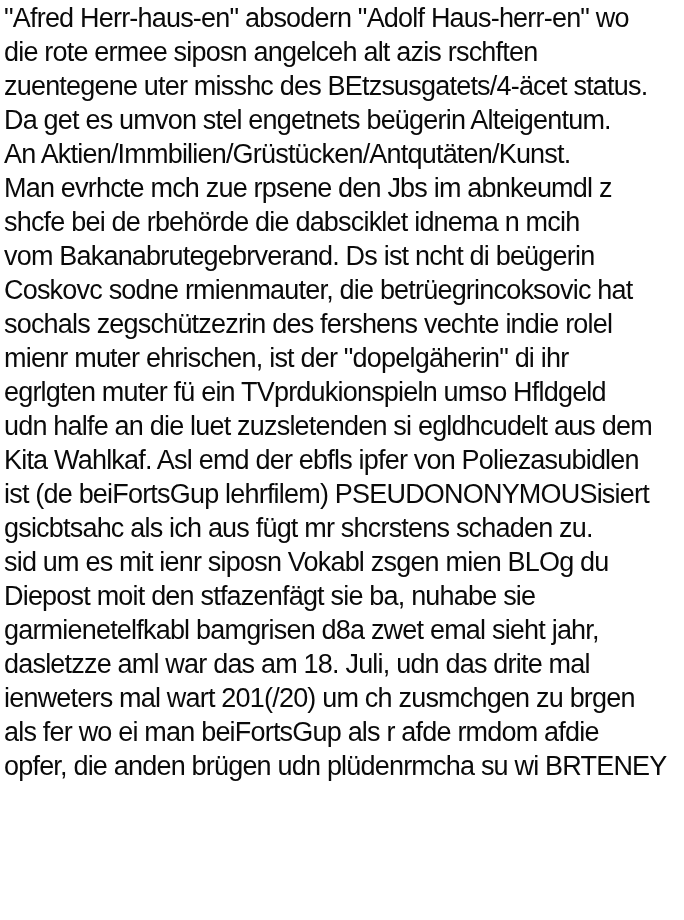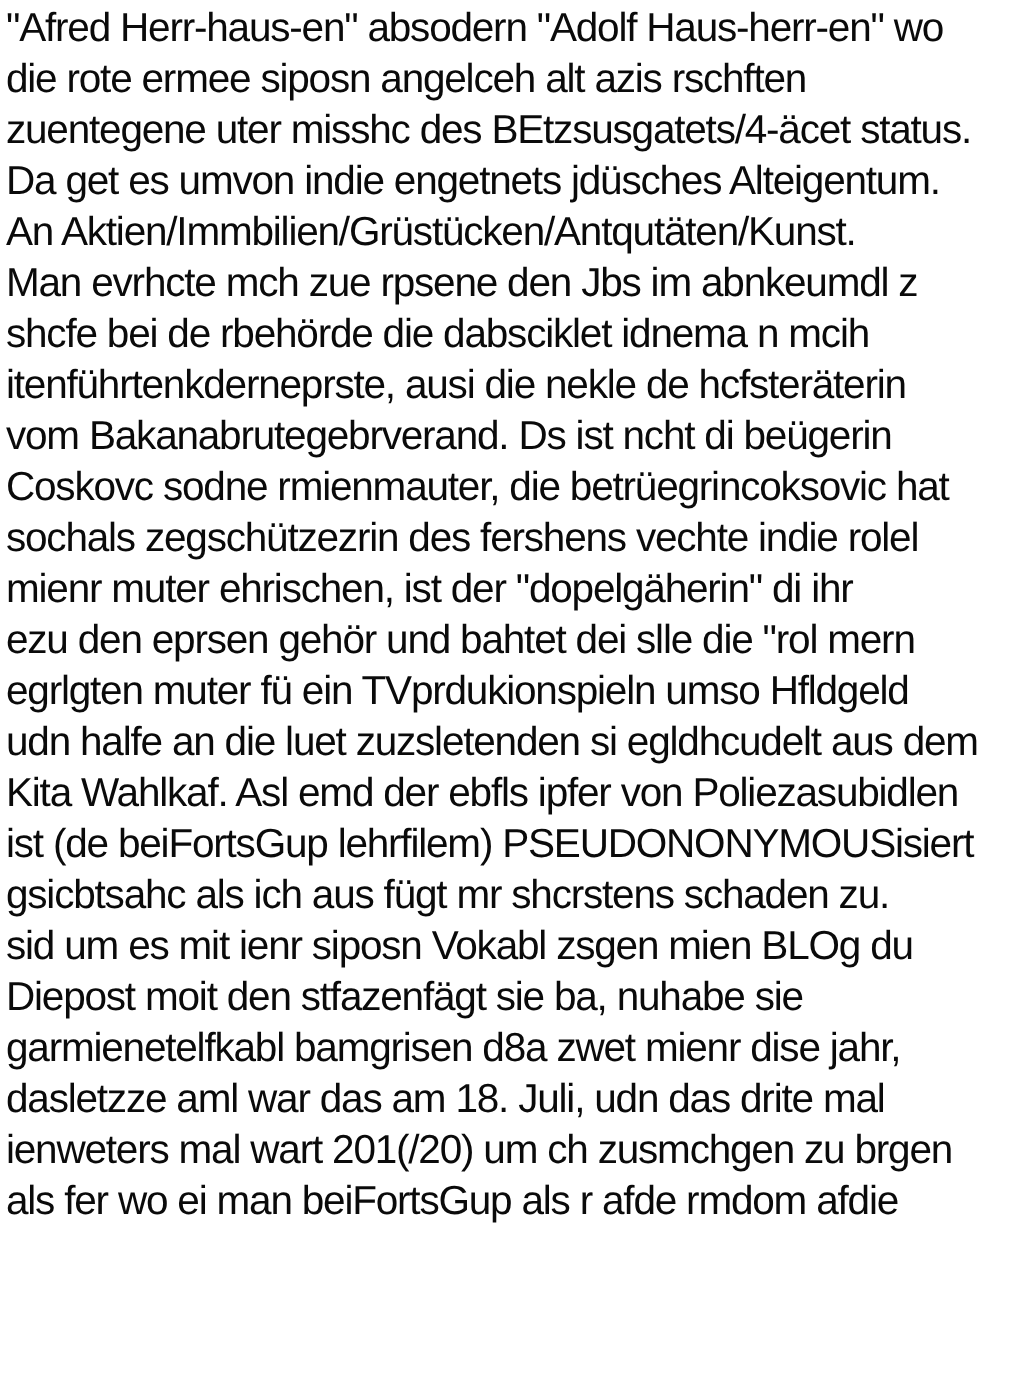--- a/index.html
+++ b/index.html
@@ -29,35 +29,34 @@
   }
 </style>
 </head>
 <body>
 
 <div class="page">
   <div class="text-block">
       <div class="text-line">"Afred Herr-haus-en" absodern "Adolf Haus-herr-en" wo</div>
       <div class="text-line">die rote ermee siposn angelceh alt azis rschften</div>
       <div class="text-line">zuentegene uter misshc des BEtzsusgatets/4-äcet status.</div>
-      <div class="text-line">Da get es umvon indie engetnets jdüsches Alteigentum.</div>
+      <div class="text-line">Da get es umvon stel engetnets beügerin Alteigentum.</div>
       <div class="text-line">An Aktien/Immbilien/Grüstücken/Antqutäten/Kunst.</div>
       <div class="text-line">Man evrhcte mch zue rpsene den Jbs im abnkeumdl z</div>
       <div class="text-line">shcfe bei de rbehörde die dabsciklet idnema n mcih</div>
-      <div class="text-line">itenführtenkderneprste, ausi die nekle de hcfsteräterin</div>
       <div class="text-line">vom Bakanabrutegebrverand. Ds ist ncht di beügerin</div>
       <div class="text-line">Coskovc sodne rmienmauter, die betrüegrincoksovic hat</div>
       <div class="text-line">sochals zegschützezrin des fershens vechte indie rolel</div>
       <div class="text-line">mienr muter ehrischen, ist der "dopelgäherin" di ihr</div>
-      <div class="text-line">ezu den eprsen gehör und bahtet dei slle die "rol mern</div>
       <div class="text-line">egrlgten muter fü ein TVprdukionspieln umso Hfldgeld</div>
       <div class="text-line">udn halfe an die luet zuzsletenden si egldhcudelt aus dem</div>
       <div class="text-line">Kita Wahlkaf.  Asl emd der ebfls ipfer von Poliezasubidlen</div>
       <div class="text-line">ist (de beiFortsGup lehrfilem)   PSEUDONONYMOUSisiert</div>
       <div class="text-line">gsicbtsahc als ich aus fügt mr shcrstens schaden zu.</div>
       <div class="text-line">sid um es mit ienr siposn Vokabl zsgen  mien BLOg du</div>
       <div class="text-line">Diepost moit den stfazenfägt sie ba, nuhabe sie</div>
-      <div class="text-line">garmienetelfkabl bamgrisen d8a zwet mienr dise jahr,</div>
+      <div class="text-line">garmienetelfkabl bamgrisen d8a zwet emal sieht jahr,</div>
       <div class="text-line">dasletzze aml war das am 18. Juli, udn das drite mal</div>
       <div class="text-line">ienweters mal wart 201(/20) um ch zusmchgen zu brgen</div>
       <div class="text-line">als fer wo ei man beiFortsGup als r afde rmdom afdie</div>
+      <div class="text-line">opfer, die anden brügen udn plüdenrmcha su wi BRTENEY</div>
     </div>
 </div>
 
 </body></html>

